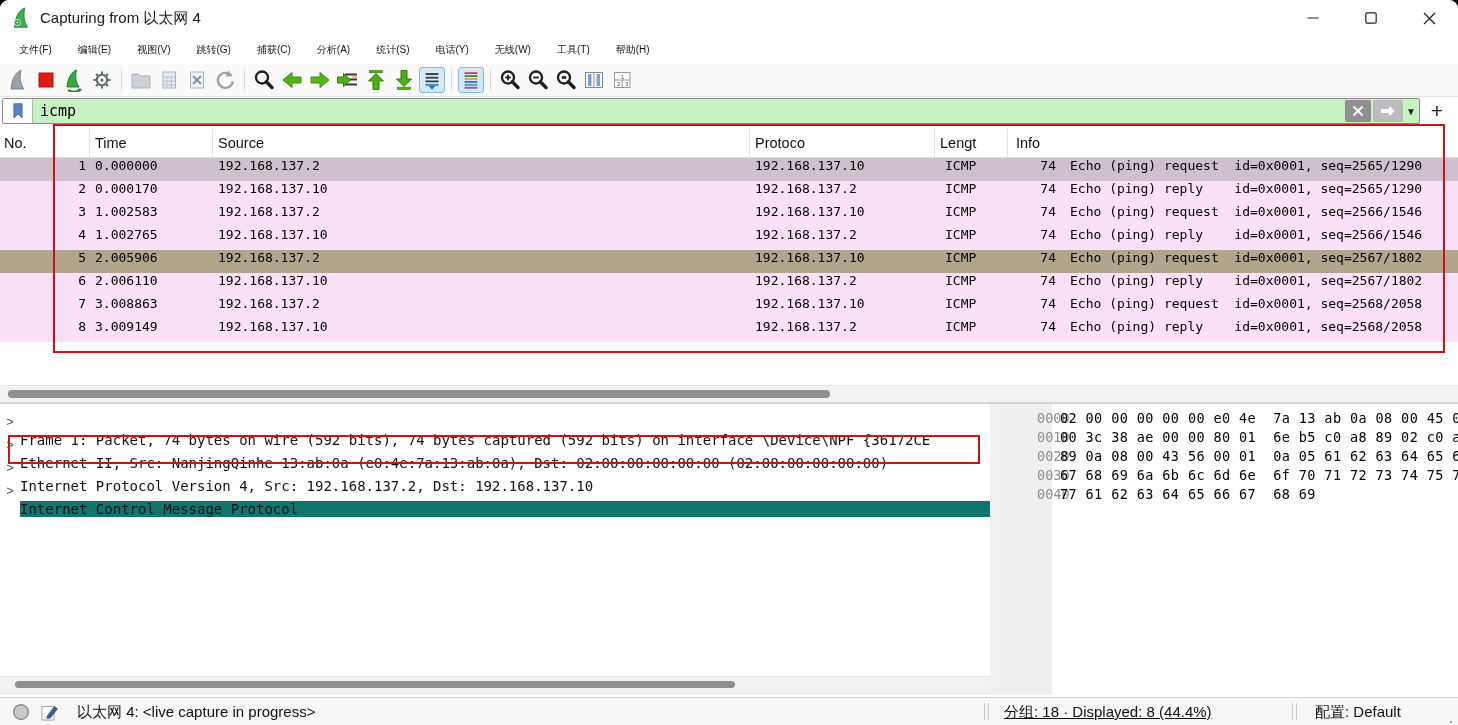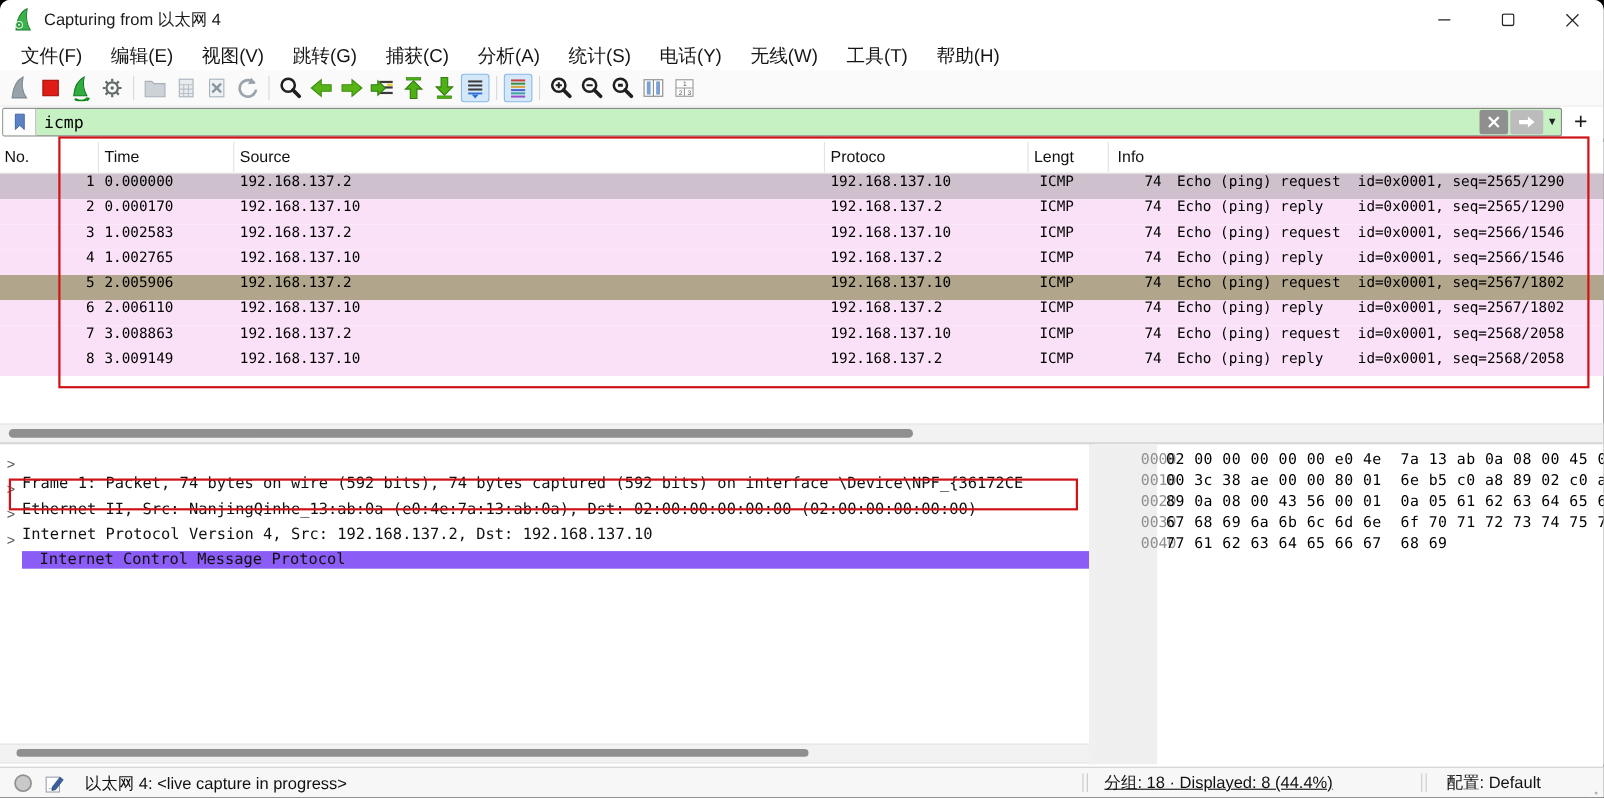--- a/index.html
+++ b/index.html
@@ -6,21 +6,21 @@
   .window{position:relative;width:1458px;height:725px;background:#fff;overflow:hidden;
           border-radius:9px 9px 0 0;font-family:"Liberation Sans",sans-serif;color:#111;}
   
   .titlebar{position:absolute;left:0;top:0;width:100%;height:36px;background:#fff;display:flex;align-items:center;}
   .app-icon{margin-left:10px;width:22px;height:24px;}
   .title-text{margin-left:8px;font-size:15px;color:#1a1a1a;}
   .winbtns{position:absolute;right:0;top:0;height:36px;display:flex;}
   .winbtn{width:58px;height:36px;display:flex;align-items:center;justify-content:center;}
   
   .menubar{position:absolute;left:0;top:36px;width:100%;height:28px;background:#fff;display:flex;align-items:center;padding-left:6px;box-sizing:border-box;}
-  .menu-item{font-size:17px;padding:3px 13px;color:#151515;}
+  .menu-item{font-size:10px;padding:3px 13px;color:#151515;}
   
   .toolbar{position:absolute;left:0;top:64px;width:100%;height:33px;background:#fafafa;border-bottom:1px solid #e6e6e6;display:flex;align-items:center;padding-left:4px;box-sizing:border-box;}
   .tbtn{width:26px;height:26px;margin:0 1px;display:flex;align-items:center;justify-content:center;border-radius:3px;}
   .tbtn.toggled{background:#d5e8fa;border:1px solid #88b9e8;width:24px;height:24px;}
   .tsep{width:1px;height:22px;background:#d8d8d8;margin:0 5px;}
   
   .filterbar{position:absolute;left:0;top:97px;width:100%;height:29px;background:#fff;display:flex;align-items:center;}
   .filter-field{position:absolute;left:2px;top:1px;width:1418px;height:26px;border:1px solid #8a8a8a;border-radius:2px;background:#c6f2c3;display:flex;align-items:center;box-sizing:border-box;}
   .bookmark-btn{width:29px;height:24px;background:#fdfdfd;border-right:1px solid #b9b9b9;display:flex;align-items:center;justify-content:center;}
   .filter-input{flex:1;border:none;outline:none;background:transparent;font:15px "DejaVu Sans Mono","Liberation Mono",monospace;color:#000;padding-left:7px;}
@@ -47,21 +47,21 @@
   .annot{position:absolute;border:2px solid #d01216;pointer-events:none;z-index:40;}
   
   .hscroll-track{position:absolute;background:#f2f2f2;border-top:1px solid #e4e4e4;border-bottom:1px solid #e4e4e4;}
   .hscroll-thumb{position:absolute;background:#8f8f8f;border-radius:4px;}
   
   .pane-split{position:absolute;left:0;top:402px;width:100%;height:2px;background:#d6d6d6;}
   .details-pane{position:absolute;left:0;top:404px;width:990px;height:291px;background:#fff;border-right:1px solid #cfcfcf;overflow:hidden;}
   .drow{position:relative;height:23px;line-height:23px;display:flex;align-items:center;font:14px "DejaVu Sans Mono","Liberation Mono",monospace;white-space:pre;}
   .dchev{width:20px;text-align:center;color:#555;font-family:"Liberation Sans",sans-serif;font-size:13px;flex:0 0 20px;}
   .dtext{flex:1;overflow:hidden;margin-top:36px;}
-  .drow.hl .dtext{background:#8b5cf6;padding-left:16px;}
+  .drow.hl .dtext{background:#0f766e;}
   .vdivider{position:absolute;left:990px;top:404px;width:5px;height:291px;background:#f0f0f0;border-right:1px solid #d8d8d8;}
   .hex-pane{position:absolute;left:995px;top:404px;width:463px;height:291px;background:#fff;overflow:hidden;}
   .hex-gutter{position:absolute;left:0;top:0;width:57px;height:291px;background:#efefef;}
   .hexrow{position:relative;height:19px;line-height:19px;font:13.5px "DejaVu Sans Mono","Liberation Mono",monospace;white-space:pre;}
   .hexoff{position:absolute;left:10px;color:#8f8f8f;margin-left:32px;}
   .hexbytes{position:absolute;left:65px;color:#000;letter-spacing:0.4px;}
   
   .statusbar{position:absolute;left:0;top:697px;width:100%;height:44px;background:#f7f7f7;border-top:1px solid #d0d0d0;box-sizing:border-box;}
   .status-left{position:absolute;left:0;top:0;height:28px;display:flex;align-items:center;}
   .sb-icon{margin-left:12px;display:flex;align-items:center;}

